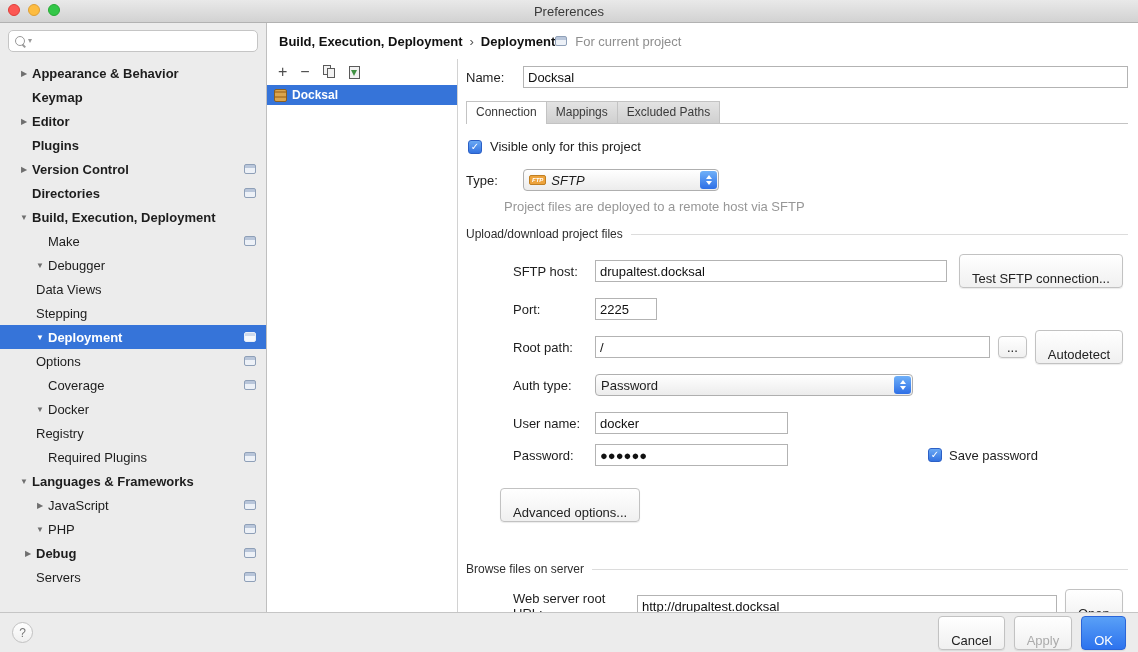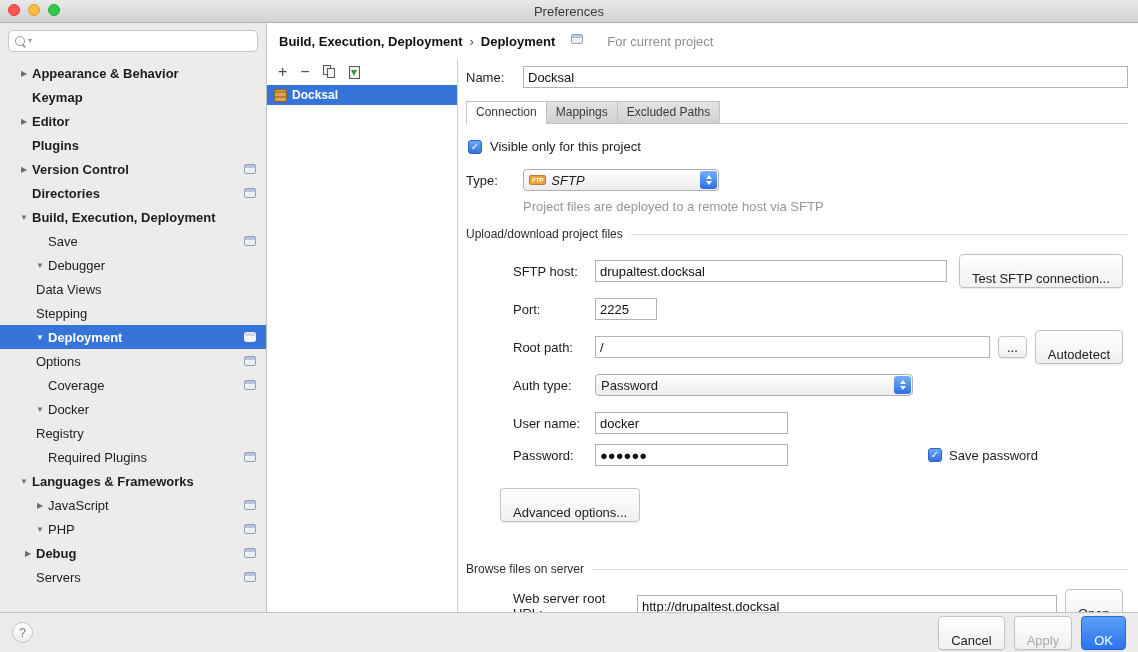--- a/index.html
+++ b/index.html
@@ -41,21 +41,21 @@
   .tree-row.selected{background:#3674d9;}
   .tree-row.selected .tree-label{color:#fff;font-weight:bold;}
   .tree-row.selected .arrow{color:#fff;}
   .tree-row.selected .tree-proj{border-color:#e6edf8;background:linear-gradient(#cdd9ec 0 3px,#f4f7fc 3px);}
 
   
   .main{flex:1;display:flex;flex-direction:column;background:#fff;min-width:0;}
   .breadcrumb-bar{flex:0 0 36px;height:36px;display:flex;align-items:center;padding-left:12px;background:#fff;}
   .bc{font-weight:bold;font-size:13px;color:#111;}
   .bc-sep{margin:0 7px;color:#555;font-size:13px;}
-  .context{display:flex;gap:24px;color:#8e8e8e;margin-left:16px;}
+  .context{display:flex;align-items:center;gap:8px;color:#8e8e8e;}
   .main-body{flex:1;display:flex;min-height:0;}
 
   
   .server-panel{flex:0 0 191px;width:191px;border-right:1px solid #d2d2d2;display:flex;flex-direction:column;box-sizing:border-box;}
   .server-toolbar{flex:0 0 26px;display:flex;align-items:center;gap:13px;padding:0 11px;}
   .tb-icon{color:#4c4c4c;font-size:16px;line-height:1;display:flex;align-items:center;cursor:default;}
   .icon-copy{position:relative;width:13px;height:14px;display:inline-block;}
   .icon-copy::before,.icon-copy::after{content:'';position:absolute;width:8px;height:10px;border:1px solid #5a5a5a;background:#f2f2f2;box-sizing:border-box;}
   .icon-copy::before{left:0;top:0;}
   .icon-copy::after{left:4px;top:3px;}
@@ -93,21 +93,21 @@
   .type-row{margin-bottom:8px;}
   .combo{height:22px;display:flex;align-items:center;border:1px solid #afafaf;border-radius:4px;
          background:linear-gradient(#fff,#ececec);box-sizing:border-box;padding-left:5px;}
   .combo-val{flex:1;font-size:13px;white-space:nowrap;overflow:hidden;}
   .cap{flex:0 0 17px;width:17px;height:18px;margin-right:1px;border-radius:3px;
        background:linear-gradient(#6fb0f8,#2e6fe6);display:flex;flex-direction:column;align-items:center;justify-content:center;gap:2px;}
   .cap .up{width:0;height:0;border-left:3px solid transparent;border-right:3px solid transparent;border-bottom:4px solid #fff;}
   .cap .down{width:0;height:0;border-left:3px solid transparent;border-right:3px solid transparent;border-top:4px solid #fff;}
   .sftp-badge{font-size:6px;color:#fff;background:#eda33c;border:1px solid #c07f22;border-radius:2px;
               padding:1px 2px;margin-right:5px;font-weight:bold;line-height:1;}
-  .helper{color:#979797;font-size:13px;margin-left:57px;margin-bottom:13px;}
+  .helper{color:#979797;font-size:13px;margin-left:38px;margin-bottom:13px;}
   .section{display:flex;align-items:center;gap:8px;margin-bottom:13px;}
   .section-title{font-size:12px;color:#2e2e2e;white-space:nowrap;}
   .section-line{flex:1;height:1px;background:#dcdcdc;}
   .indent{padding-left:47px;}
   .indent .row{margin-bottom:10px;}
   .gap-top{margin-top:16px;}
   .ml12{margin-left:12px;} .ml8{margin-left:8px;}
   .save-chk{display:flex;align-items:center;gap:7px;margin-left:140px;}
   .advanced{margin-left:34px;margin-top:12px;}
   .browse-section{margin-top:40px;}
@@ -179,21 +179,21 @@
     <span class="tree-label bold">Directories</span>
     <span class="proj-icon tree-proj"></span>
   </div>
           <div class="tree-row lvl0">
     <span class="arrow">▼</span>
     <span class="tree-label bold">Build, Execution, Deployment</span>
 
   </div>
           <div class="tree-row lvl1">
     <span class="arrow"></span>
-    <span class="tree-label">Save</span>
+    <span class="tree-label">Make</span>
     <span class="proj-icon tree-proj"></span>
   </div>
           <div class="tree-row lvl1">
     <span class="arrow">▼</span>
     <span class="tree-label">Debugger</span>
 
   </div>
           <div class="tree-row lvl2">
     <span class="arrow"></span>
     <span class="tree-label">Data Views</span>

